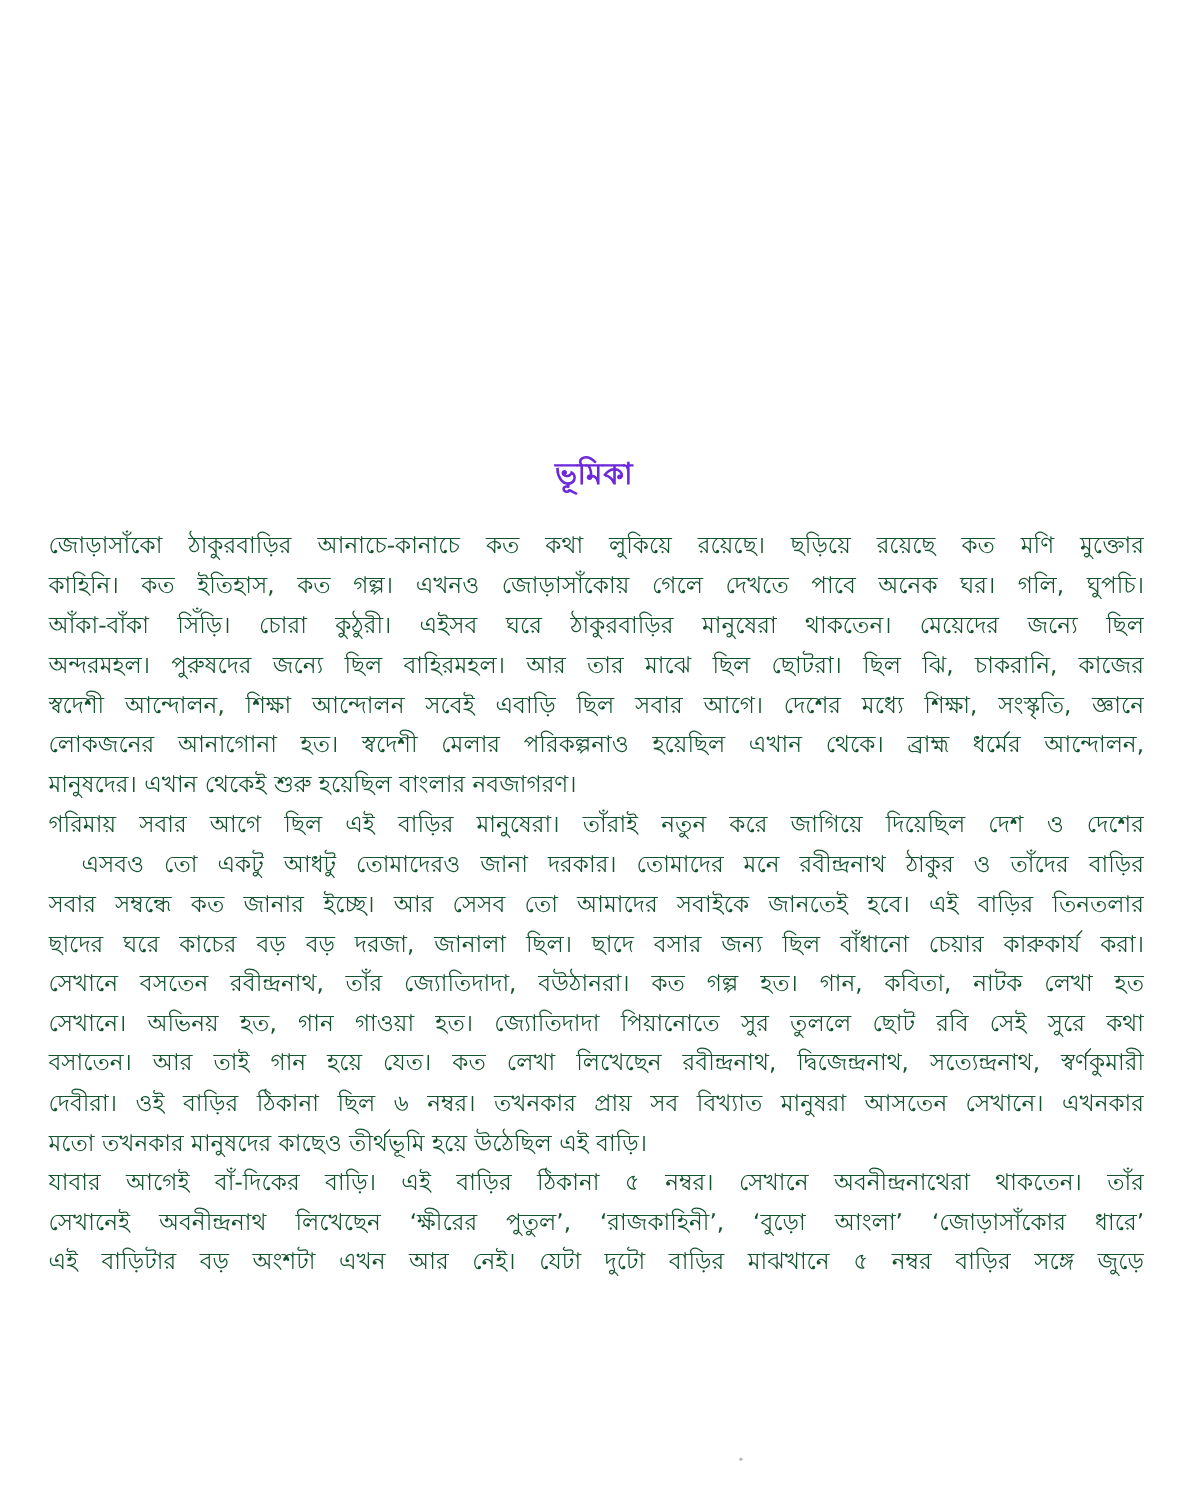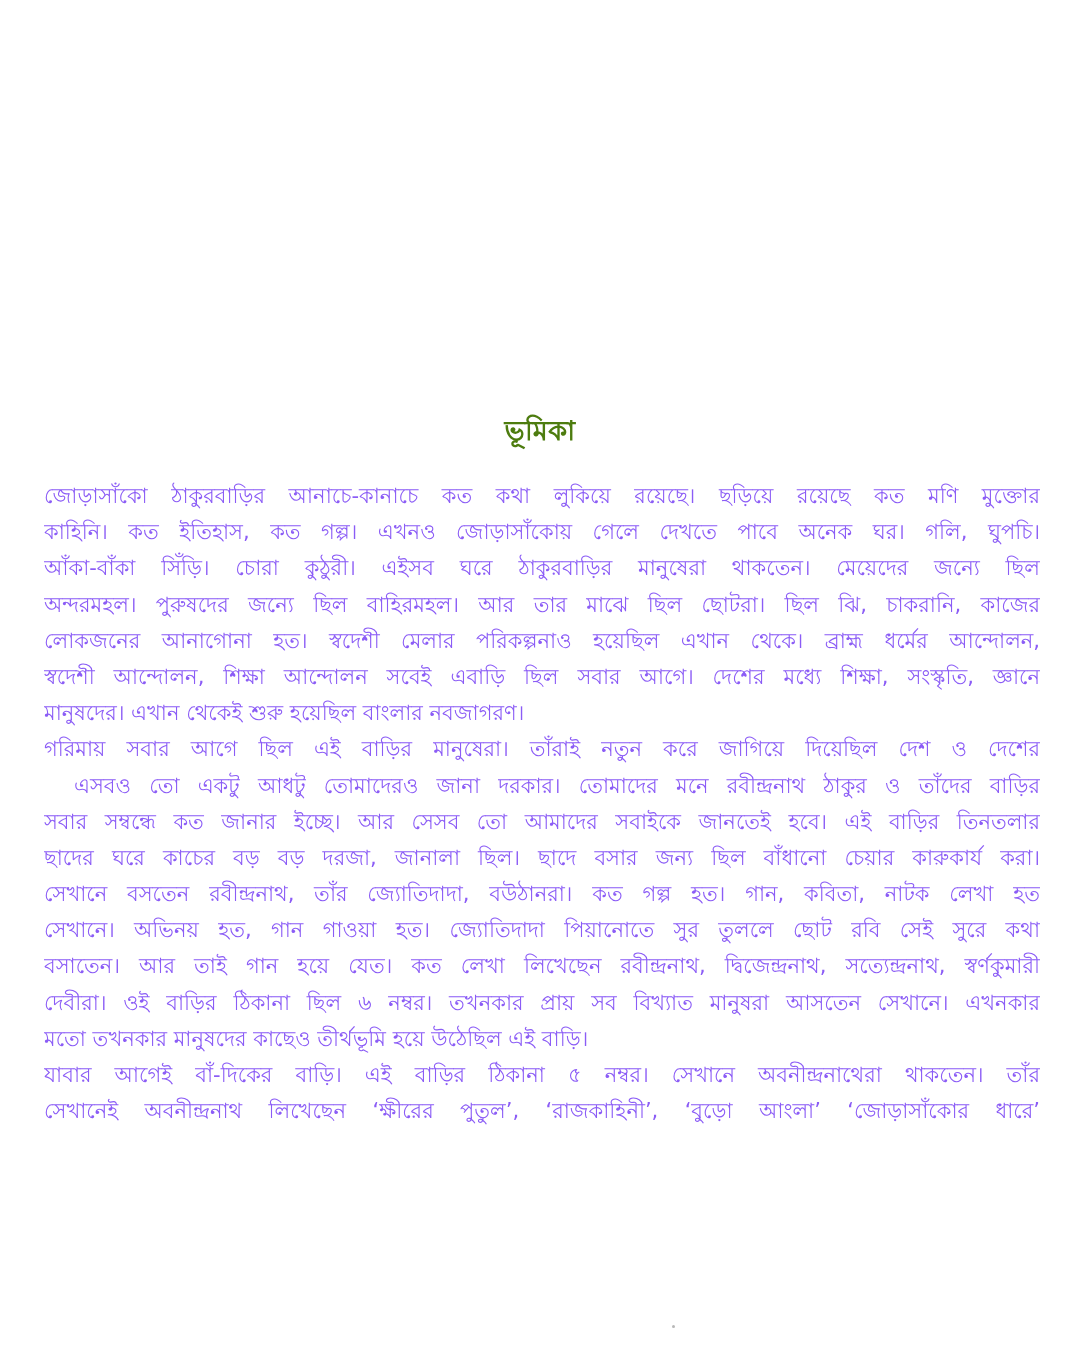--- a/index.html
+++ b/index.html
@@ -24,37 +24,37 @@
       background: #ffffff;
     }
     .title {
       position: absolute;
       top: 410px;
       left: 0;
       width: 1080px;
       text-align: center;
       font-size: 27px;
       font-weight: bold;
-      color: #4d7c0f;
+      color: #6d28d9;
       letter-spacing: 0.5px;
     }
     .body-text {
       position: absolute;
       top: 478px;
       left: 44px;
       width: 996px;
     }
     .line {
       height: 36.2px;
       font-size: 21px;
       line-height: 36.2px;
       white-space: nowrap;
       text-align: justify;
       text-align-last: justify;
-      color: #8b5cf6;
+      color: #14532d;
       overflow: hidden;
     }
     .line.last {
       text-align-last: left;
     }
     .line.indent {
       padding-left: 30px;
       font-family: Liberation Serif, serif;
     }
     .speck {
@@ -72,32 +72,33 @@
 
 <div class="page">
   <div class="title">ভূমিকা</div>
 
   <div class="body-text">
 
     <div class="line">জোড়াসাঁকো ঠাকুরবাড়ির আনাচে-কানাচে কত কথা লুকিয়ে রয়েছে। ছড়িয়ে রয়েছে কত মণি মুক্তোর</div>
     <div class="line">কাহিনি। কত ইতিহাস, কত গল্প। এখনও জোড়াসাঁকোয় গেলে দেখতে পাবে অনেক ঘর। গলি, ঘুপচি।</div>
     <div class="line">আঁকা-বাঁকা সিঁড়ি। চোরা কুঠুরী। এইসব ঘরে ঠাকুরবাড়ির মানুষেরা থাকতেন। মেয়েদের জন্যে ছিল</div>
     <div class="line">অন্দরমহল। পুরুষদের জন্যে ছিল বাহিরমহল। আর তার মাঝে ছিল ছোটরা। ছিল ঝি, চাকরানি, কাজের</div>
+    <div class="line">স্বদেশী আন্দোলন, শিক্ষা আন্দোলন সবেই এবাড়ি ছিল সবার আগে। দেশের মধ্যে শিক্ষা, সংস্কৃতি, জ্ঞানে</div>
     <div class="line">লোকজনের আনাগোনা হত। স্বদেশী মেলার পরিকল্পনাও হয়েছিল এখান থেকে। ব্রাহ্ম ধর্মের আন্দোলন,</div>
-    <div class="line">স্বদেশী আন্দোলন, শিক্ষা আন্দোলন সবেই এবাড়ি ছিল সবার আগে। দেশের মধ্যে শিক্ষা, সংস্কৃতি, জ্ঞানে</div>
     <div class="line last">মানুষদের। এখান থেকেই শুরু হয়েছিল বাংলার নবজাগরণ।</div>
     <div class="line">গরিমায় সবার আগে ছিল এই বাড়ির মানুষেরা। তাঁরাই নতুন করে জাগিয়ে দিয়েছিল দেশ ও দেশের</div>
 
     <div class="line indent">এসবও তো একটু আধটু তোমাদেরও জানা দরকার। তোমাদের মনে রবীন্দ্রনাথ ঠাকুর ও তাঁদের বাড়ির</div>
     <div class="line">সবার সম্বন্ধে কত জানার ইচ্ছে। আর সেসব তো আমাদের সবাইকে জানতেই হবে। এই বাড়ির তিনতলার</div>
     <div class="line">ছাদের ঘরে কাচের বড় বড় দরজা, জানালা ছিল। ছাদে বসার জন্য ছিল বাঁধানো চেয়ার কারুকার্য করা।</div>
     <div class="line">সেখানে বসতেন রবীন্দ্রনাথ, তাঁর জ্যোতিদাদা, বউঠানরা। কত গল্প হত। গান, কবিতা, নাটক লেখা হত</div>
     <div class="line">সেখানে। অভিনয় হত, গান গাওয়া হত। জ্যোতিদাদা পিয়ানোতে সুর তুললে ছোট রবি সেই সুরে কথা</div>
     <div class="line">বসাতেন। আর তাই গান হয়ে যেত। কত লেখা লিখেছেন রবীন্দ্রনাথ, দ্বিজেন্দ্রনাথ, সত্যেন্দ্রনাথ, স্বর্ণকুমারী</div>
     <div class="line">দেবীরা। ওই বাড়ির ঠিকানা ছিল ৬ নম্বর। তখনকার প্রায় সব বিখ্যাত মানুষরা আসতেন সেখানে। এখনকার</div>
     <div class="line last">মতো তখনকার মানুষদের কাছেও তীর্থভূমি হয়ে উঠেছিল এই বাড়ি।</div>
 
     <div class="line">যাবার আগেই বাঁ-দিকের বাড়ি। এই বাড়ির ঠিকানা ৫ নম্বর। সেখানে অবনীন্দ্রনাথেরা থাকতেন। তাঁর</div>
     <div class="line">সেখানেই অবনীন্দ্রনাথ লিখেছেন ‘ক্ষীরের পুতুল’, ‘রাজকাহিনী’, ‘বুড়ো আংলা’ ‘জোড়াসাঁকোর ধারে’</div>
+    <div class="line">এই বাড়িটার বড় অংশটা এখন আর নেই। যেটা দুটো বাড়ির মাঝখানে ৫ নম্বর বাড়ির সঙ্গে জুড়ে</div>
   </div>
 
   <div class="speck"></div>
 </div>
 
 </body></html>

